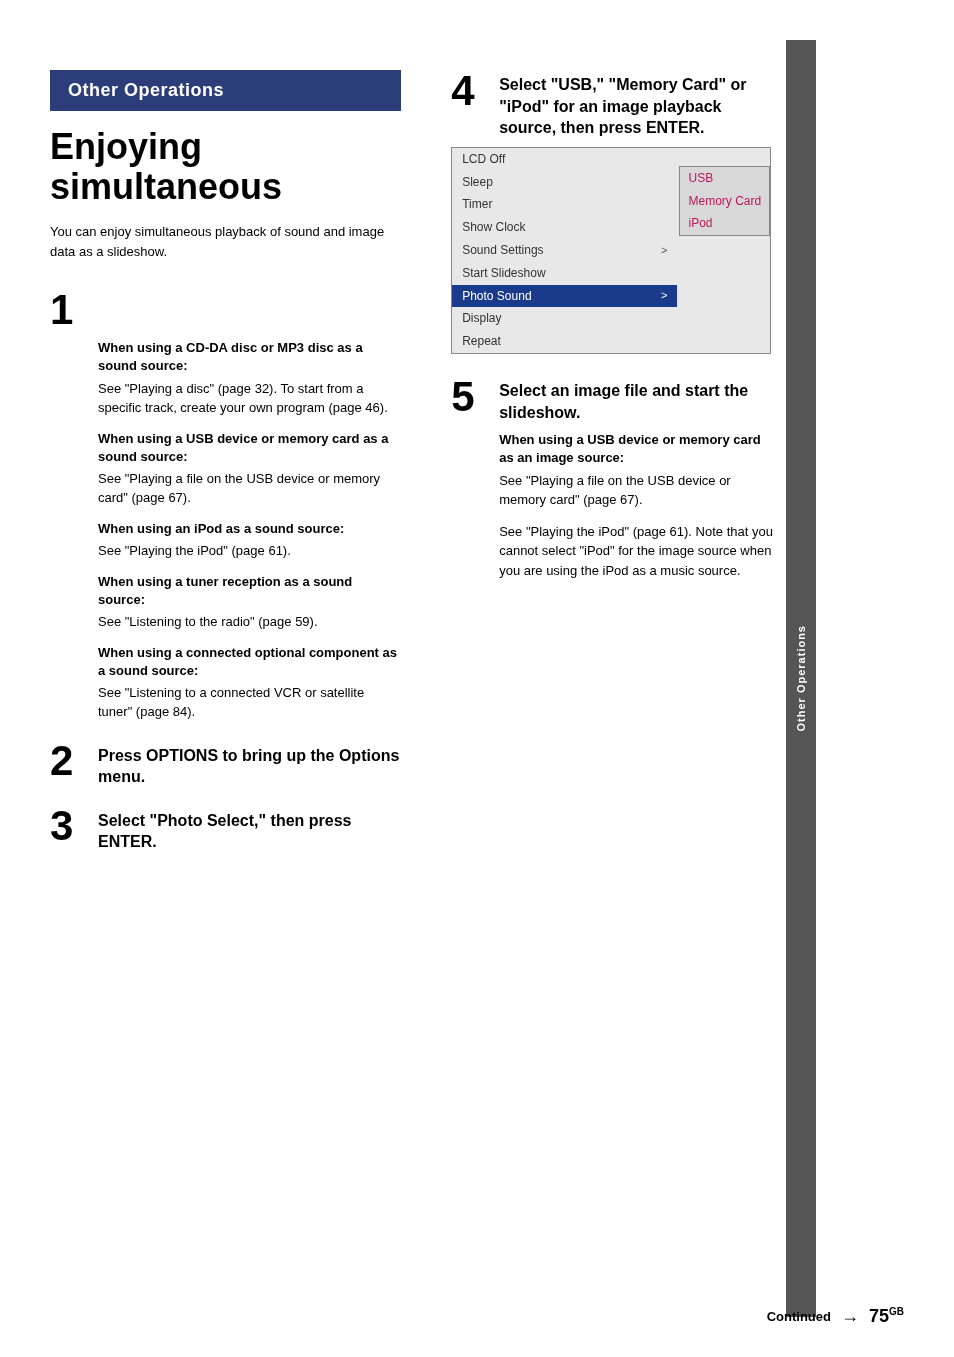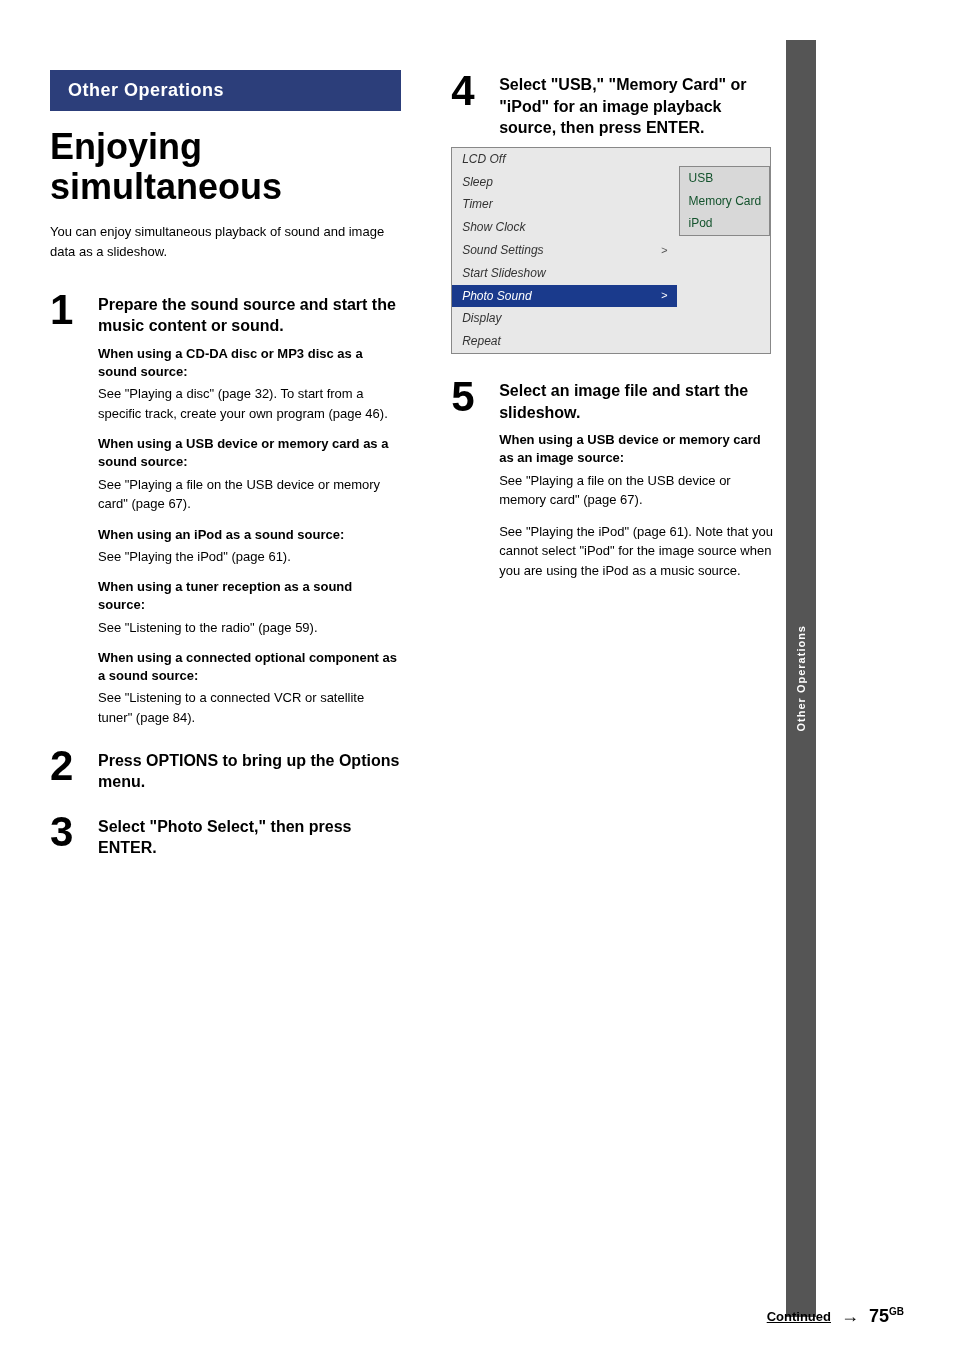--- a/index.html
+++ b/index.html
@@ -143,21 +143,20 @@
       font-size: 12px;
     }
 
     .menu-item {
       padding: 3px 10px;
       display: flex;
       align-items: center;
       justify-content: space-between;
       color: #333;
       line-height: 1.4;
-      font-style: italic;
     }
 
     .menu-item.highlighted {
       background: #1a3a8c;
       color: #ffffff;
     }
 
     .menu-item .arrow {
       font-size: 11px;
       color: #555;
@@ -182,21 +181,21 @@
       border: 1px solid #888;
       min-width: 90px;
       font-size: 12px;
       margin-left: 2px;
       align-self: flex-start;
       margin-top: 18px;
     }
 
     .submenu-popup-item {
       padding: 3px 8px;
-      color: #14532d;
+      color: #be185d;
       line-height: 1.4;
     }
 
     
     .side-tab {
       position: absolute;
       right: 0;
       top: 0;
       bottom: 0;
       width: 30px;
@@ -223,21 +222,20 @@
       bottom: 30px;
       right: 50px;
       display: flex;
       align-items: center;
       gap: 10px;
     }
 
     .continued-text {
       font-size: 13px;
       font-weight: bold;
-      text-decoration: underline;
     }
 
     .continued-arrow {
       font-size: 18px;
     }
 
     .page-number {
       font-size: 18px;
       font-weight: bold;
     }
@@ -259,21 +257,20 @@
 
     <div class="main-heading">
       <div>Enjoying simultaneous</div>
     </div>
 
     <p class="intro-text">You can enjoy simultaneous playback of sound and image data as a slideshow.</p>
 
     <div class="step">
       <div class="step-header">
         <div class="step-number">1</div>
-        <div class="step-title">Prepare the sound source and start the music content or sound.</div>
       </div>
       <div class="step-content">
 
         <div class="sub-section">
           <div class="sub-section-title">When using a CD-DA disc or MP3 disc as a sound source:</div>
           <div class="sub-section-text">See "Playing a disc" (page 32). To start from a specific track, create your own program (page 46).</div>
         </div>
 
         <div class="sub-section">
           <div class="sub-section-title">When using a USB device or memory card as a sound source:</div>

